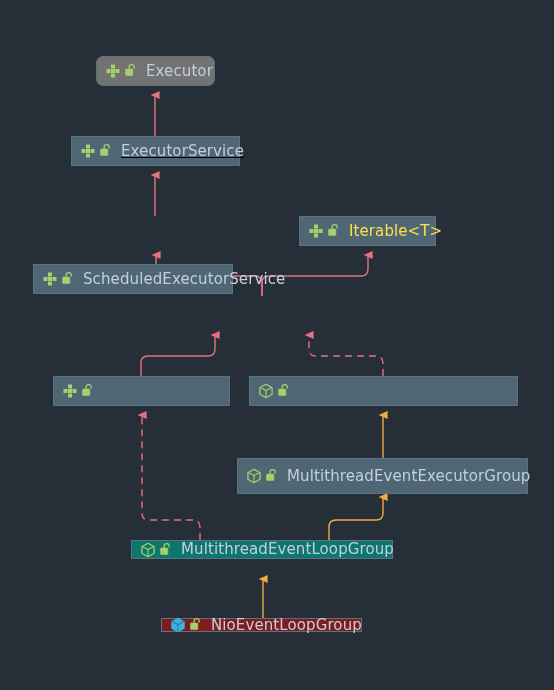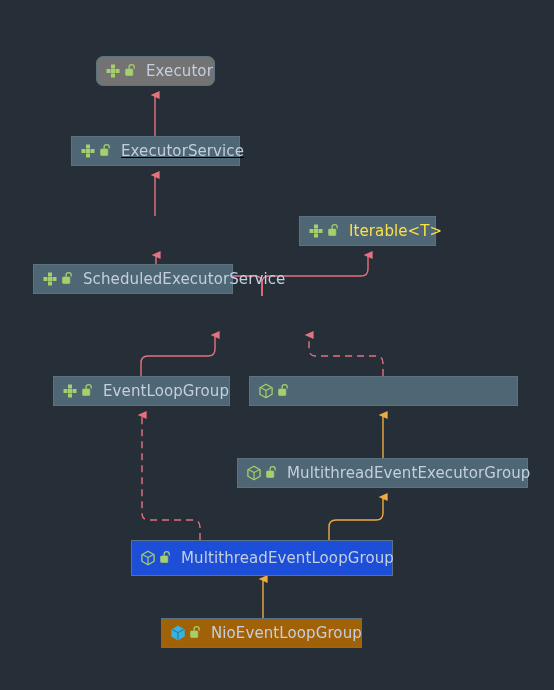--- a/index.html
+++ b/index.html
@@ -210,73 +210,72 @@
               <rect x="6" y="10.5" width="4" height="4" fill="#a5d06a"></rect>
             </svg>
           </span>
           <span class="lock-icon">
             <svg width="13" height="16" viewBox="0 0 13 16">
               <path d="M5.1 6.2 L5.1 4.1 A2.55 2.55 0 0 1 10.2 4.1 L10.2 5.0" fill="none" stroke="#a5d06a" stroke-width="1.25" stroke-linecap="round"></path>
               <rect x="1.6" y="6.1" width="7.2" height="6.3" rx="0.7" fill="#a5d06a" stroke="#a5d06a" stroke-width="0.7"></rect>
             </svg>
           </span>
         </span>
-        <span class="node-label" style="color: rgb(195, 207, 224);">EventLoopGroup</span>
       </div>
       <div class="node" style="left: 249px; top: 376px; width: 269px; height: 30px; background: rgb(79, 103, 116); border-color: rgb(91, 115, 128);">
         <span class="icons">
           <span class="type-icon">
             <svg width="16" height="16" viewBox="0 0 16 16">
               <path d="M8 1.3 L14.1 4.7 L14.1 11.3 L8 14.7 L1.9 11.3 L1.9 4.7 Z" fill="none" stroke="#a5d06a" stroke-width="1.3" stroke-linejoin="round"></path>
               <path d="M8 7.6 L13.6 4.6 M8 7.6 L2.4 4.6 M8 7.6 L8 14.2" fill="none" stroke="#a5d06a" stroke-width="1.15"></path>
             </svg>
           </span>
           <span class="lock-icon">
             <svg width="13" height="16" viewBox="0 0 13 16">
               <path d="M5.1 6.2 L5.1 4.1 A2.55 2.55 0 0 1 10.2 4.1 L10.2 5.0" fill="none" stroke="#a5d06a" stroke-width="1.25" stroke-linecap="round"></path>
               <rect x="1.6" y="6.1" width="7.2" height="6.3" rx="0.7" fill="#a5d06a" stroke="#a5d06a" stroke-width="0.7"></rect>
             </svg>
           </span>
         </span>
       </div>
-      <div class="node" style="left: 237px; top: 458px; width: 291px; height: 30px; background: rgb(79, 103, 116); border-color: rgb(91, 115, 128);">
+      <div class="node" style="left: 237px; top: 458px; width: 291px; height: 36px; background: rgb(79, 103, 116); border-color: rgb(91, 115, 128);">
         <span class="icons">
           <span class="type-icon">
             <svg width="16" height="16" viewBox="0 0 16 16">
               <path d="M8 1.3 L14.1 4.7 L14.1 11.3 L8 14.7 L1.9 11.3 L1.9 4.7 Z" fill="none" stroke="#a5d06a" stroke-width="1.3" stroke-linejoin="round"></path>
               <path d="M8 7.6 L13.6 4.6 M8 7.6 L2.4 4.6 M8 7.6 L8 14.2" fill="none" stroke="#a5d06a" stroke-width="1.15"></path>
             </svg>
           </span>
           <span class="lock-icon">
             <svg width="13" height="16" viewBox="0 0 13 16">
               <path d="M5.1 6.2 L5.1 4.1 A2.55 2.55 0 0 1 10.2 4.1 L10.2 5.0" fill="none" stroke="#a5d06a" stroke-width="1.25" stroke-linecap="round"></path>
               <rect x="1.6" y="6.1" width="7.2" height="6.3" rx="0.7" fill="#a5d06a" stroke="#a5d06a" stroke-width="0.7"></rect>
             </svg>
           </span>
         </span>
         <span class="node-label" style="color: rgb(195, 207, 224);">MultithreadEventExecutorGroup</span>
       </div>
-      <div class="node" style="left: 131px; top: 540px; width: 262px; height: 36px; background: #1d4ed8; border-color: rgb(91, 115, 128);">
+      <div class="node" style="left: 131px; top: 540px; width: 262px; height: 19px; background: #0f766e; border-color: rgb(91, 115, 128);">
         <span class="icons">
           <span class="type-icon">
             <svg width="16" height="16" viewBox="0 0 16 16">
               <path d="M8 1.3 L14.1 4.7 L14.1 11.3 L8 14.7 L1.9 11.3 L1.9 4.7 Z" fill="none" stroke="#a5d06a" stroke-width="1.3" stroke-linejoin="round"></path>
               <path d="M8 7.6 L13.6 4.6 M8 7.6 L2.4 4.6 M8 7.6 L8 14.2" fill="none" stroke="#a5d06a" stroke-width="1.15"></path>
             </svg>
           </span>
           <span class="lock-icon">
             <svg width="13" height="16" viewBox="0 0 13 16">
               <path d="M5.1 6.2 L5.1 4.1 A2.55 2.55 0 0 1 10.2 4.1 L10.2 5.0" fill="none" stroke="#a5d06a" stroke-width="1.25" stroke-linecap="round"></path>
               <rect x="1.6" y="6.1" width="7.2" height="6.3" rx="0.7" fill="#a5d06a" stroke="#a5d06a" stroke-width="0.7"></rect>
             </svg>
           </span>
         </span>
         <span class="node-label" style="color: rgb(195, 207, 224);">MultithreadEventLoopGroup</span>
       </div>
-      <div class="node" style="left: 161px; top: 618px; width: 201px; height: 30px; background: #a16207; border-color: rgb(91, 115, 128);">
+      <div class="node" style="left: 161px; top: 618px; width: 201px; height: 14px; background: #7f1d1d; border-color: rgb(91, 115, 128);">
         <span class="icons">
           <span class="type-icon">
             <svg width="16" height="16" viewBox="0 0 16 16">
               <path d="M8 1.3 L14.1 4.7 L14.1 11.3 L8 14.7 L1.9 11.3 L1.9 4.7 Z" fill="#3bb1e0" stroke="#3bb1e0" stroke-width="1.2" stroke-linejoin="round"></path>
               <path d="M8 7.6 L13.7 4.5 M8 7.6 L2.3 4.5 M8 7.6 L8 14.4" fill="none" stroke="#1f6f93" stroke-width="1.05" opacity="0.85"></path>
             </svg>
           </span>
           <span class="lock-icon">
             <svg width="13" height="16" viewBox="0 0 13 16">
               <path d="M5.1 6.2 L5.1 4.1 A2.55 2.55 0 0 1 10.2 4.1 L10.2 5.0" fill="none" stroke="#a5d06a" stroke-width="1.25" stroke-linecap="round"></path>

